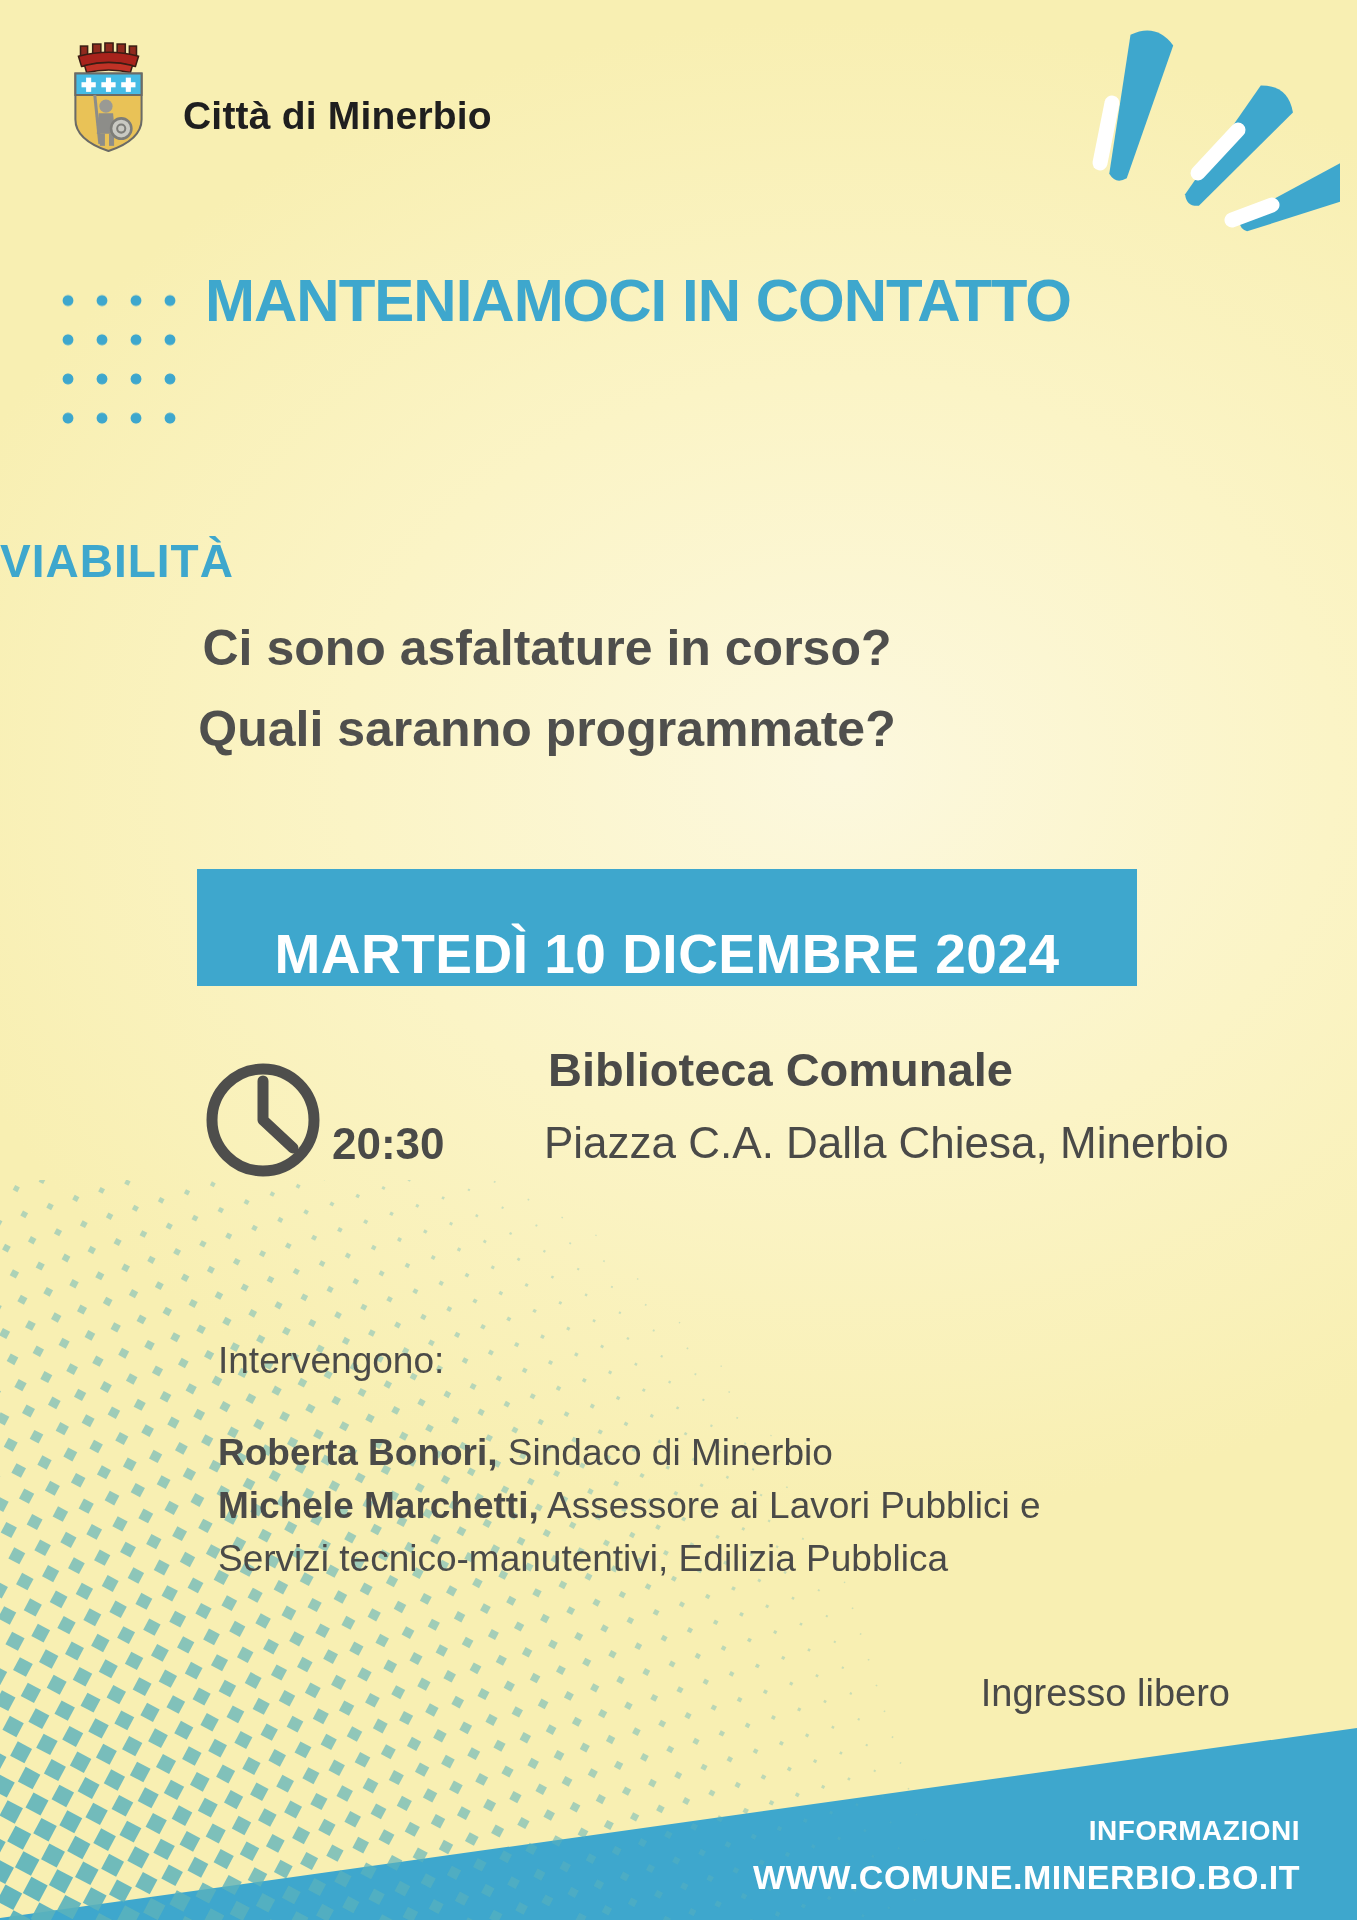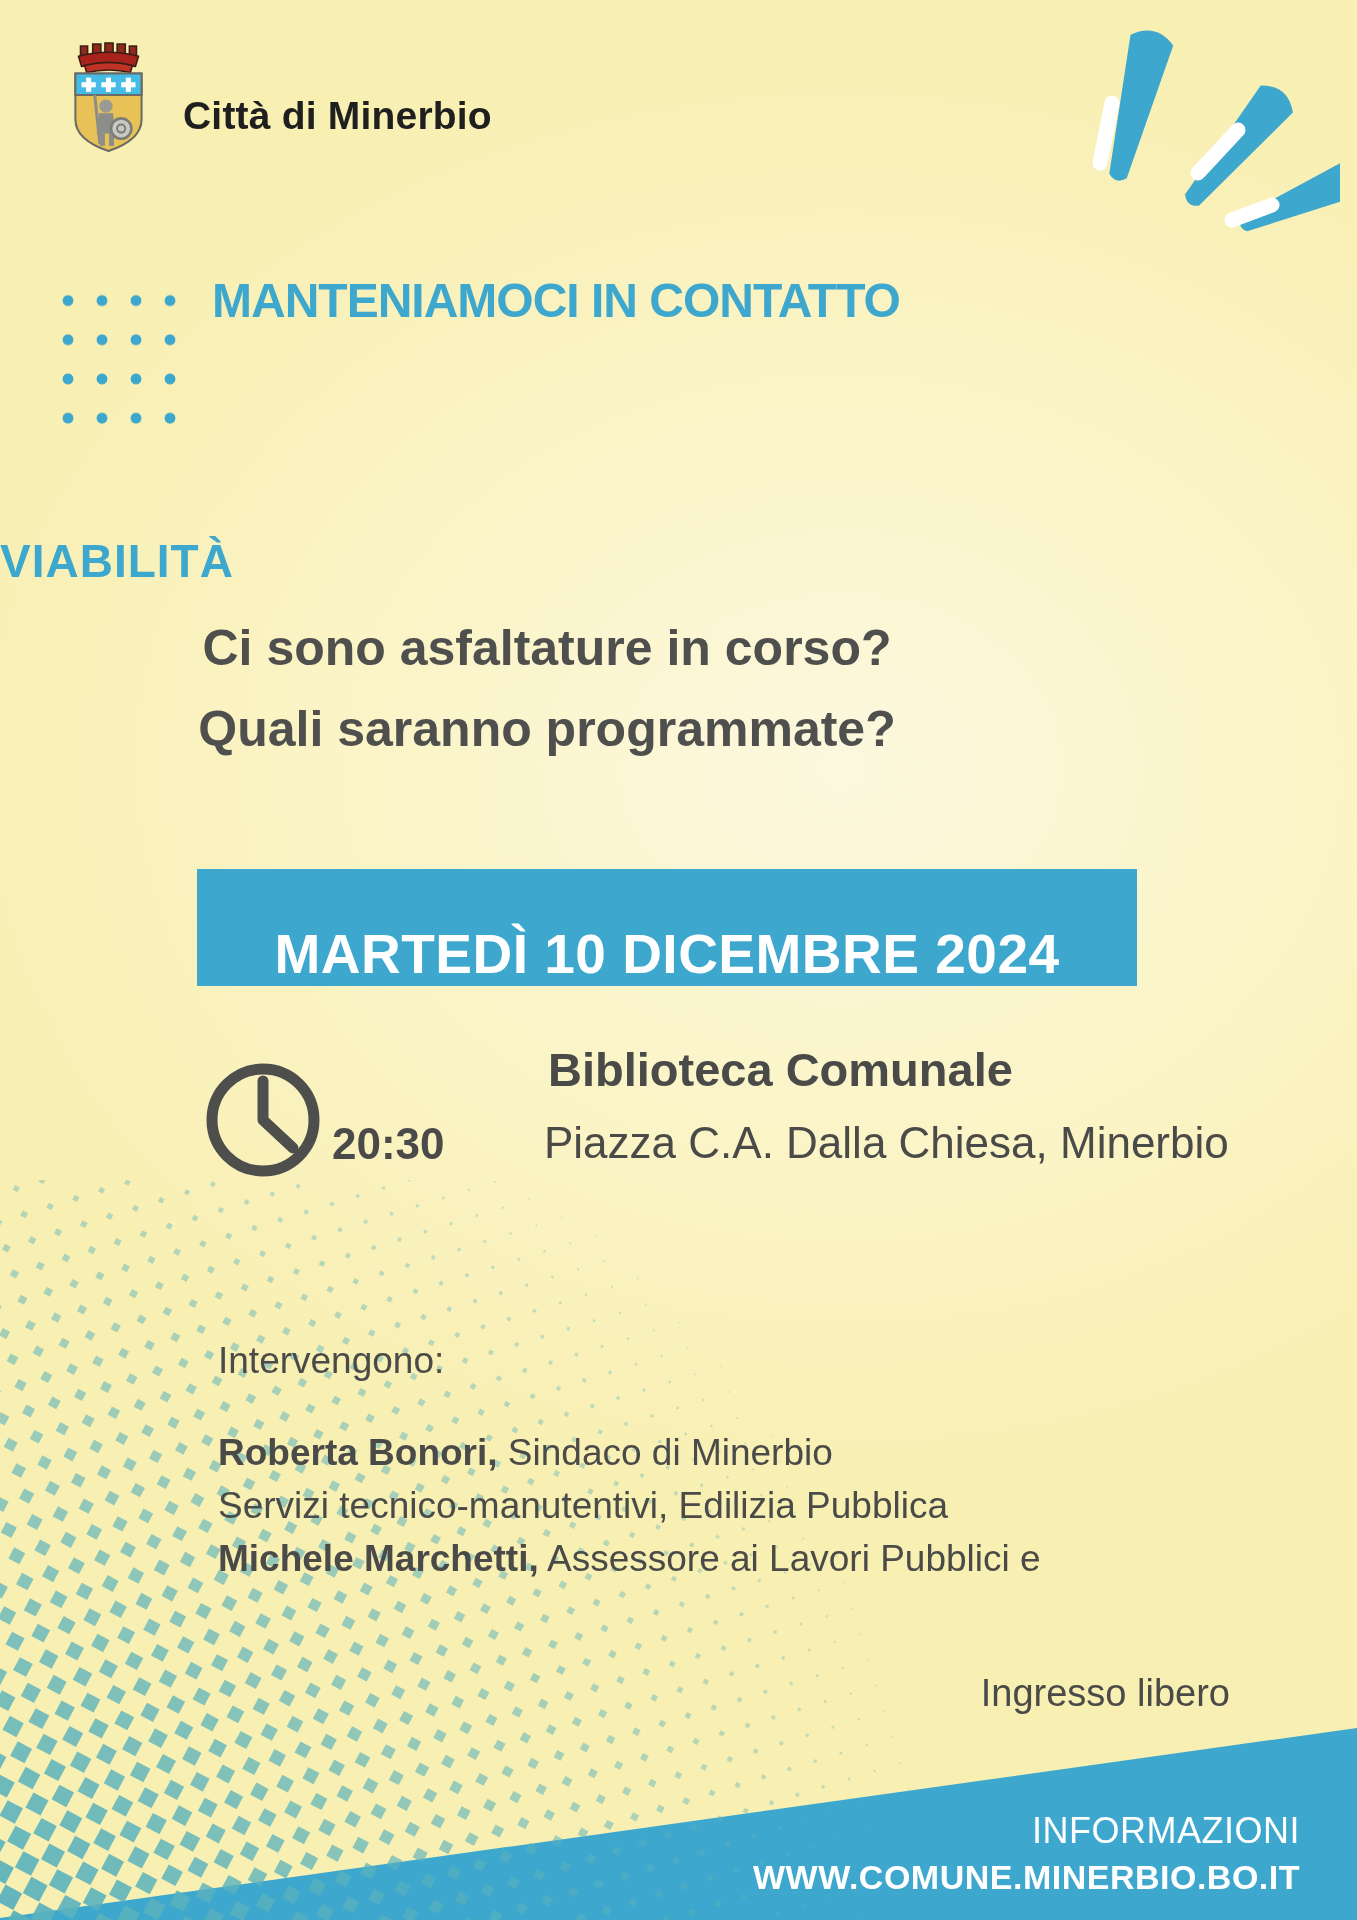--- a/index.html
+++ b/index.html
@@ -25,22 +25,22 @@
   .logo-caption{font-size:39px;font-weight:bold;color:#1F1F1F;padding-bottom:16px;letter-spacing:.2px;}
   
   .rays{position:absolute;left:1040px;top:8px;z-index:4;}
   
   .dots-grid{
     position:absolute;left:51px;top:281px;width:137px;height:157px;z-index:4;
     background-image:radial-gradient(circle, var(--accent-blue) 5px, rgba(0,0,0,0) 5.8px);
     background-size:34px 39.2px;background-position:0 0;
   }
   .title{
-    position:absolute;left:205px;top:266px;width:1100px;margin:7px;z-index:4;
-    font-size:48px;font-weight:bold;color:var(--accent-blue);letter-spacing:-1px;white-space:nowrap;
+    position:absolute;left:205px;top:266px;width:1100px;margin:0;z-index:4;
+    font-size:60px;font-weight:bold;color:var(--accent-blue);letter-spacing:-1px;white-space:nowrap;
   }
   .subtitle{
     position:absolute;left:205px;top:360px;width:1100px;z-index:4;
     font-size:37px;font-weight:bold;color:var(--text-dark);white-space:nowrap;
   }
   .topic{
     position:absolute;left:0;top:534px;width:1357px;text-align:left;z-index:4;
     font-size:46px;font-weight:bold;color:var(--accent-blue);letter-spacing:1px;
   }
   .questions{
@@ -82,21 +82,21 @@
     font-size:38px;color:var(--text-dark);
   }
   .bottom-band{
     position:absolute;left:0;top:1726px;width:1357px;height:194px;z-index:2;
     background:var(--accent-blue);
     -webkit-clip-path:polygon(0 99%, 100% 1%, 100% 100%, 0 100%);
     clip-path:polygon(0 99%, 100% 1%, 100% 100%, 0 100%);
   }
   .footer-info{position:absolute;right:57px;top:1808px;z-index:4;text-align:right;}
   .footer-info .info-label{
-    color:var(--white);font-size:36px;font-weight:normal;letter-spacing:.5px;line-height:46px;
+    color:var(--white);font-size:28px;font-weight:bold;letter-spacing:.5px;line-height:46px;
   }
   .footer-info .website{
     color:var(--white);font-size:34px;font-weight:bold;letter-spacing:.5px;line-height:46px;white-space:nowrap;
   }
   .halftone{position:absolute;left:0;top:1180px;z-index:3;pointer-events:none;}
 </style>
 </head>
 <body>
 
 <div class="poster">
@@ -176,22 +176,22 @@
     <circle cx="65" cy="65" r="51" fill="none" stroke="#4E4E4C" stroke-width="11"></circle>
     <path d="M65,65 L65,26 M65,65 L95,93" fill="none" stroke="#4E4E4C" stroke-width="11" stroke-linecap="round" stroke-linejoin="round"></path>
   </svg>
   <div class="time">20:30</div>
   <div class="venue">Biblioteca Comunale</div>
   <div class="address">Piazza C.A. Dalla Chiesa, Minerbio</div>
 
   <div class="speakers-heading">Intervengono:</div>
   <div class="speakers">
     <div><span class="bold">Roberta Bonori,</span><span> Sindaco di Minerbio</span></div>
+    <div><span class="bold">Michele Marchetti,</span><span> Assessore ai Lavori Pubblici e</span></div>
     <div><span class="bold"></span><span>Servizi tecnico-manutentivi, Edilizia Pubblica</span></div>
-    <div><span class="bold">Michele Marchetti,</span><span> Assessore ai Lavori Pubblici e</span></div>
   </div>
 
   <div class="admission">Ingresso libero</div>
 
   <div class="bottom-band"></div>
   <div class="footer-info">
     <div class="info-label">INFORMAZIONI</div>
     <div class="website">WWW.COMUNE.MINERBIO.BO.IT</div>
   </div>
 

